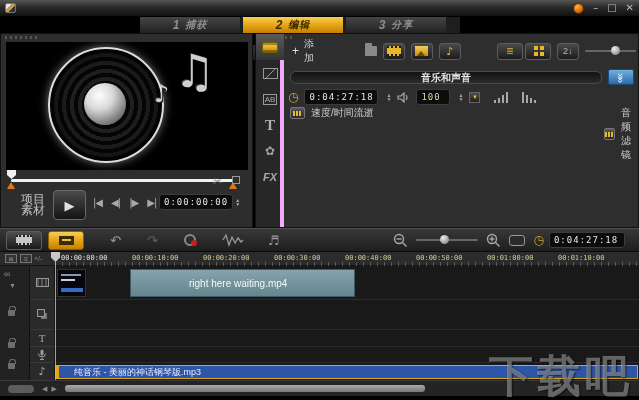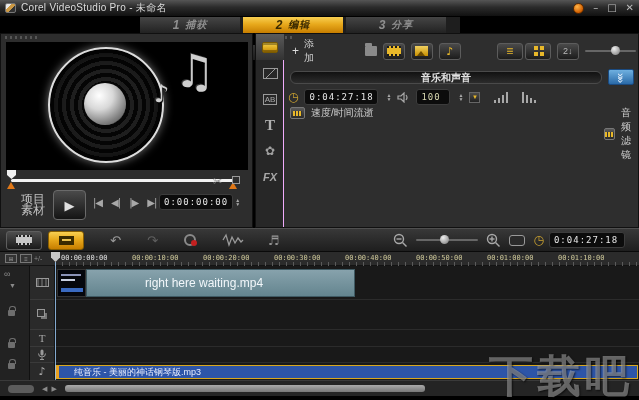--- a/index.html
+++ b/index.html
@@ -65,21 +65,21 @@
   .tbtn { color:#a8a8a8; font-size:10px; letter-spacing:-1px; font-family:"DejaVu Sans", sans-serif; }
   #transport { left:92px; top:163px; gap:9px; }
   #repeat-icon { left:172px; top:162px; color:#a0a0a0; font-size:12px; font-family:"DejaVu Sans", sans-serif; }
   .lcd { background:#0c0c0c; border:1px solid #3c3c3c; border-radius:3px; color:#e6e6e6;
     font-family:"DejaVu Sans Mono", monospace; font-size:9px; padding:2px 4px; letter-spacing:1px; }
   #preview-time { left:158px; top:160px; }
   .spin { display:inline-block; font-size:5px; line-height:4px; color:#aaa; vertical-align:middle; margin-left:2px; }
   .spk { fill:none; stroke:#a8a8a8; stroke-width:1.2; }
 
   
-  #lib-sidebar { left:0; top:0; width:28px; height:193px; background:#272727; border-right:1px solid #f0abfc; }
+  #lib-sidebar { left:0; top:0; width:28px; height:193px; background:#272727; border-right:4px solid #f0abfc; }
   .side-item { width:28px; height:26px; display:flex; align-items:center; justify-content:center; color:#9a9a9a; }
   .side-item.active { background:linear-gradient(#5a5a5a,#333); }
   .i-media { width:16px; height:11px; border-radius:2px;
     background:linear-gradient(#f7d24a,#c88d00); border:1px solid #7a5a00;
     box-shadow:inset 0 2px 0 #00000055, inset 0 -2px 0 #00000055; }
   .i-trans { width:15px; height:11px; border:1px solid #999;
     background:linear-gradient(135deg, transparent 46%, #999 46% 54%, transparent 54%); }
   .i-ab { font-size:8px; border:1px solid #999; padding:0 1px; color:#aaa; }
   .i-T { font-family:"Liberation Serif", serif; font-size:15px; color:#b0b0b0; font-weight:bold; }
   .i-gfx { font-size:12px; color:#a0a0a0; }
@@ -170,42 +170,41 @@
   .icon-film2 { width:13px; height:9px; border:1px solid #999;
     background:repeating-linear-gradient(90deg,#555 0 2px, #2a2a2a 2px 4px); }
   .icon-overlay { width:8px; height:8px; border:1px solid #999; background:#333; box-shadow:3px 3px 0 -1px #777; margin:0 3px 3px 0; }
   .icon-T { font-family:"Liberation Serif", serif; font-size:11px; color:#a8a8a8; }
   .icon-note2 { font-size:11px; color:#a8a8a8; font-family:"DejaVu Sans", sans-serif; }
 
   #video-clip { position:absolute; left:2px; top:3px; width:298px; height:28px; display:flex; }
   #video-thumb { width:29px; height:28px; background:#05070d; border:1px solid #333; position:relative; }
   #video-thumb i { position:absolute; left:3px; display:block; height:2px; background:#8a93b8; }
   #video-clip-body { flex:1; background:linear-gradient(#87a2ac,#64858f); border:1px solid #3f5a63;
-    color:#f2f7fa; font-size:12px; display:flex; align-items:center; padding-left:58px; }
+    color:#f2f7fa; font-size:10px; display:flex; align-items:center; padding-left:58px;margin-left:44px; }
   #music-clip { position:absolute; left:0px; top:2px; width:583px; height:14px;
     background:#2d55a8; border:1px solid #d8a820; color:#e8eeff; font-size:9px;
     display:flex; align-items:center; padding-left:18px; }
   #music-clip::before { content:""; position:absolute; left:0; top:0; bottom:0; width:3px; background:#e8a020; }
 
   #scroll-row { left:0; top:380px; width:639px; height:16px; background:#242424; border-top:1px solid #3a3a3a; }
   #track-pill { width:26px; height:8px; border-radius:4px; background:#5c5c5c; margin-left:8px; }
   .scroll-arrow { color:#8a8a8a; font-size:7px; margin-left:8px; }
   #hscrollbar { width:360px; height:7px; border-radius:3px; background:linear-gradient(#aaa,#777); margin-left:8px; }
 
   #watermark { right:6px; bottom:2px; text-align:center; z-index:20; pointer-events:none; }
   #watermark-text { font-size:44px; font-weight:bold; letter-spacing:4px; color:rgba(185,185,185,.5);
     text-shadow:1px 1px 2px rgba(0,0,0,.6); line-height:44px; }
   #watermark-url { font-size:9px; color:rgba(185,185,185,.55); margin-top:-4px; }
 </style>
 </head>
 <body>
 
 <div id="titlebar" class="abs flex">
   <div id="app-icon"></div>
-  <span id="title-text">Corel VideoStudio Pro - 未命名</span>
   <div id="win-controls" class="flex">
     <div id="globe-icon"></div>
     <span class="winbtn">–</span>
     <span class="winbtn">□</span>
     <span class="winbtn">✕</span>
   </div>
 </div>
 
 <div id="menubar" class="abs flex">
   <span class="menu-item">文件</span>

